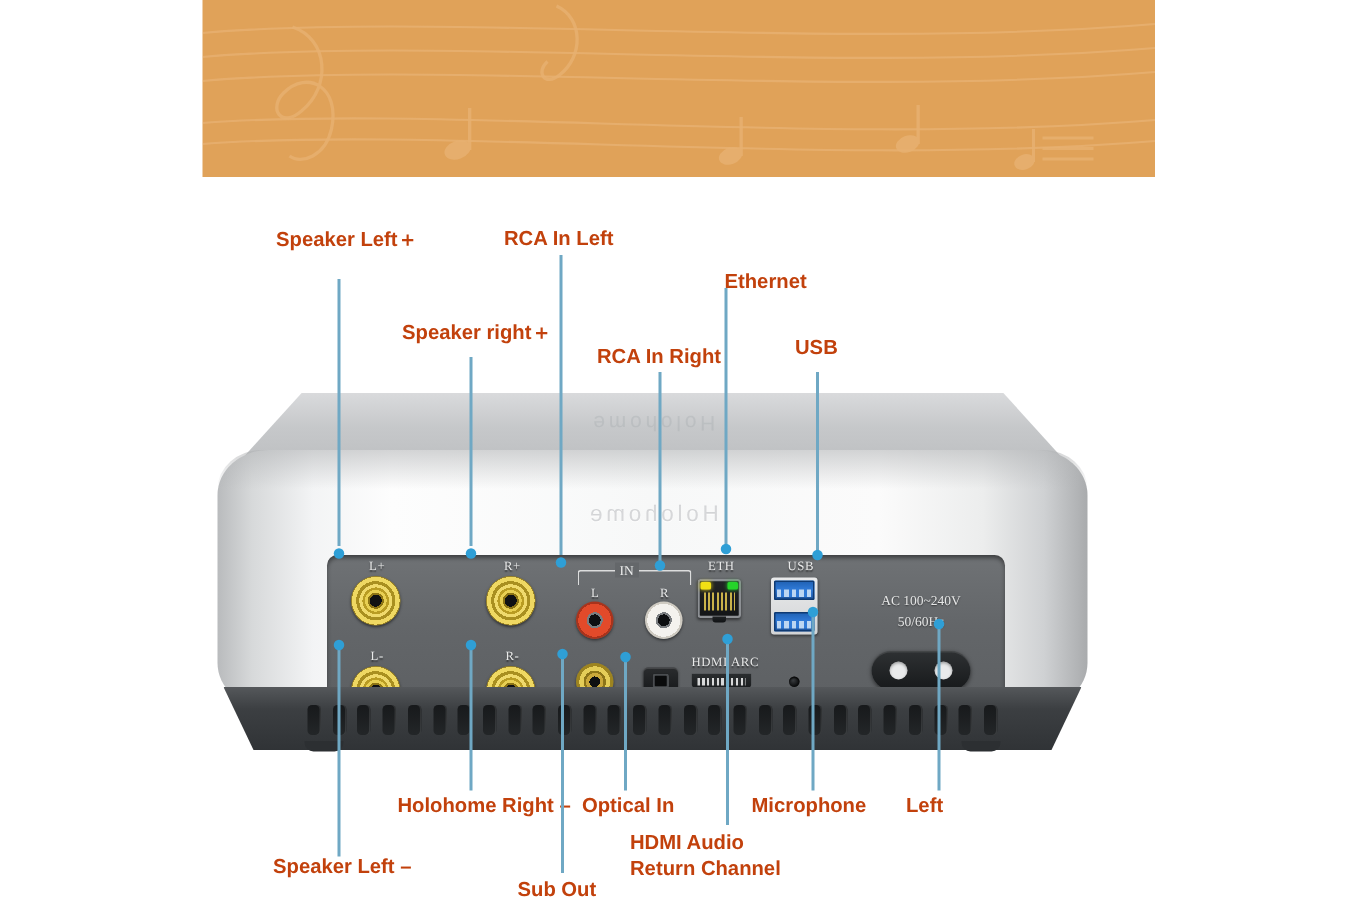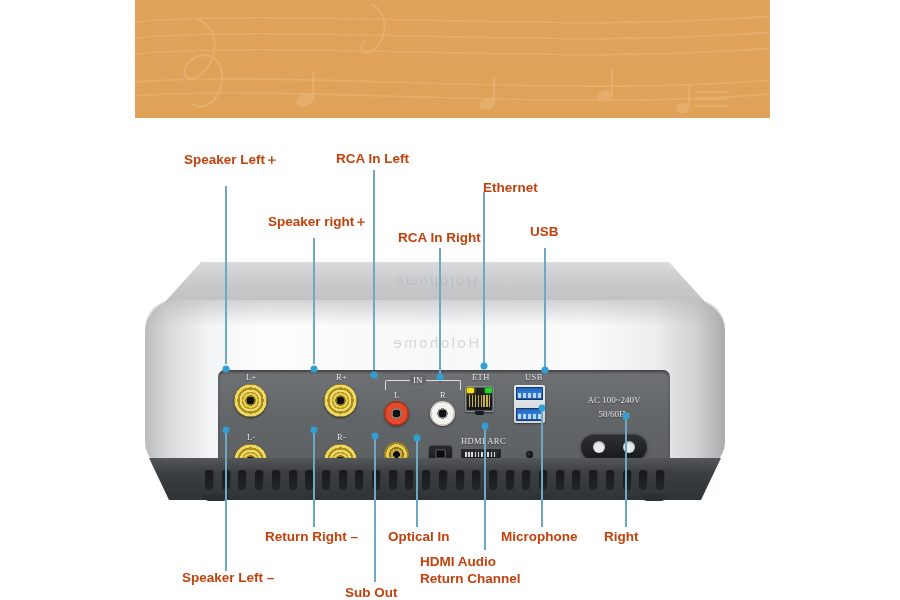--- a/index.html
+++ b/index.html
@@ -331,35 +331,35 @@
   <div class="lead" style="left:544px;top:248px;height:120px;"></div>
   <div class="dot" style="left:545px;top:370px;"></div>
   <div class="clabel" style="left:530px;top:224px;">USB</div>
 
   <div class="lead" style="left:225px;top:432px;height:139px;"></div>
   <div class="dot" style="left:226px;top:430px;"></div>
   <div class="clabel" style="left:182px;top:570px;">Speaker Left –</div>
 
   <div class="lead" style="left:313px;top:432px;height:95px;"></div>
   <div class="dot" style="left:314px;top:430px;"></div>
-  <div class="clabel" style="left:265px;top:529px;">Return Right –</div>
+  <div class="clabel" style="left:265px;top:529px;">Holohome Right –</div>
 
   <div class="lead" style="left:374px;top:438px;height:144px;"></div>
   <div class="dot" style="left:375px;top:436px;"></div>
   <div class="clabel" style="left:345px;top:585px;">Sub Out</div>
 
   <div class="lead" style="left:416px;top:440px;height:87px;"></div>
   <div class="dot" style="left:417px;top:438px;"></div>
   <div class="clabel" style="left:388px;top:529px;">Optical In</div>
 
   <div class="lead" style="left:484px;top:428px;height:122px;"></div>
   <div class="dot" style="left:485px;top:426px;"></div>
   <div class="clabel two" style="left:420px;top:553px;width:130px;">HDMI Audio<br>Return Channel</div>
 
   <div class="lead" style="left:541px;top:410px;height:117px;"></div>
   <div class="dot" style="left:542px;top:408px;"></div>
   <div class="clabel" style="left:501px;top:529px;">Microphone</div>
 
   <div class="lead" style="left:625px;top:418px;height:109px;"></div>
   <div class="dot" style="left:626px;top:416px;"></div>
-  <div class="clabel" style="left:604px;top:529px;">Right</div>
+  <div class="clabel" style="left:604px;top:529px;">Left</div>
 
 </div>
 
 </body></html>

